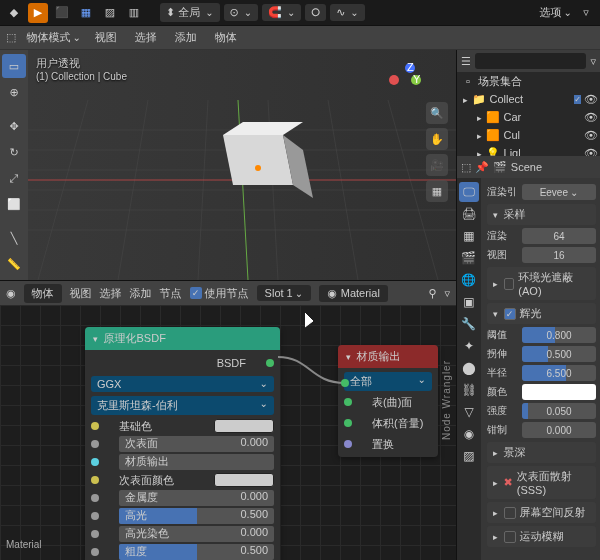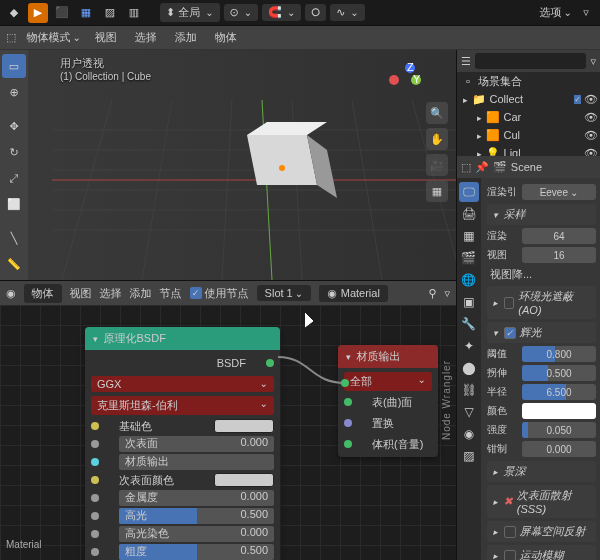--- a/index.html
+++ b/index.html
@@ -10,21 +10,21 @@
 .topbar .sel { background: #333; padding: 2px 6px; border-radius: 3px; display: flex; align-items: center; gap: 3px; }
 .spacer { flex: 1; }
 .menubar { height: 24px; background: #424242; display: flex; align-items: center; padding: 0 6px; gap: 10px; border-bottom: 1px solid #333; }
 .menubar .mitem { padding: 2px 4px; }
 .main { flex: 1; display: flex; overflow: hidden; }
 .left-col { display: flex; flex-direction: column; flex: 1; }
 .viewport-area { height: 230px; display: flex; background: #393939; position: relative; }
 .toolbar-v { width: 28px; background: #424242; display: flex; flex-direction: column; align-items: center; padding: 4px 0; gap: 2px; }
 .toolbar-v .tbtn { width: 24px; height: 24px; display: flex; align-items: center; justify-content: center; border-radius: 3px; }
 .toolbar-v .tbtn.active { background: #4772b3; }
-.viewport { flex: 1; position: relative; background: #7f1d1d; overflow: hidden; margin-left: 24px; }
+.viewport { flex: 1; position: relative; background: #7f1d1d; overflow: hidden; }
 .viewport .grid { position: absolute; inset: 0; }
 .viewport .label { position: absolute; top: 6px; left: 8px; color: #ddd; text-shadow: 0 1px 2px #000; }
 .viewport .gizmo-r { position: absolute; top: 8px; right: 8px; display: flex; flex-direction: column; gap: 4px; }
 .viewport .gizmo-r .gbtn { width: 22px; height: 22px; background: #505050aa; border-radius: 4px; display: flex; align-items: center; justify-content: center; }
 .axis-gizmo { position: absolute; top: 8px; right: 36px; width: 40px; height: 40px; }
 .node-area { flex: 1; display: flex; flex-direction: column; background: #1d1d1d; border-top: 1px solid #111; }
 .node-header { height: 24px; background: #424242; display: flex; align-items: center; padding: 0 6px; gap: 8px; }
 .node-header .crumb { background: #2a2a2a; padding: 2px 8px; border-radius: 3px; }
 .node-header .check { display: flex; align-items: center; gap: 3px; }
 .node-canvas { flex: 1; position: relative; background: #1d1d1d; background-image: linear-gradient(#2a2a2a 1px, transparent 1px), linear-gradient(90deg, #2a2a2a 1px, transparent 1px); background-size: 20px 20px; overflow: hidden; }
@@ -34,32 +34,32 @@
 .node-card.output .hdr { background: #8c2a2a; }
 .node-card .body { padding: 4px 6px; display: flex; flex-direction: column; gap: 3px; }
 .prop-row { display: flex; align-items: center; height: 18px; position: relative; gap: 16px; }
 .prop-row .dot { width: 8px; height: 8px; border-radius: 50%; margin-right: 4px; flex-shrink: 0; }
 .prop-row .lbl { flex: 1; }
 .prop-row .slider { flex: 1; height: 16px; background: #545454; border-radius: 2px; position: relative; overflow: hidden; display: flex; align-items: flex-start; }
 .prop-row .slider .fill { position: absolute; left: 0; top: 0; bottom: 0; background: #4772b3; }
 .prop-row .slider .slbl { position: relative; z-index: 1; padding-left: 6px; flex: 1; }
 .prop-row .slider .sval { position: relative; z-index: 1; padding-right: 6px; }
 .prop-row .swatch { width: 100%; height: 14px; border-radius: 3px; border: 1px solid #222; }
-.prop-row .ddown { flex: 1; background: #7f1d1d; padding: 2px 6px; border-radius: 3px; display: flex; justify-content: space-between; }
+.prop-row .ddown { flex: 1; background: #0c4a6e; padding: 2px 6px; border-radius: 3px; display: flex; justify-content: space-between; }
 .right-col { width: 144px; background: #373737; display: flex; flex-direction: column; border-left: 1px solid #111; overflow: hidden; }
 .outliner { height: 106px; background: #282828; overflow: hidden; }
 .outliner .ohdr { height: 22px; background: #3c3c3c; display: flex; align-items: center; padding: 0 4px; gap: 4px; }
 .outliner .orow { display: flex; align-items: center; height: 18px; padding: 0 4px; gap: 3px; }
 .outliner .oico { width: 14px; height: 14px; display: flex; align-items: center; justify-content: center; }
 .props { flex: 1; display: flex; overflow: hidden; }
 .vtabs { width: 24px; background: #2b2b2b; display: flex; flex-direction: column; align-items: center; padding: 4px 0; gap: 2px; }
 .vtabs .vtab { width: 20px; height: 20px; display: flex; align-items: center; justify-content: center; border-radius: 3px; font-size: 12px; }
 .vtabs .vtab.active { background: #4772b3; }
 .props-body { flex: 1; overflow-y: auto; padding: 4px 4px 4px 6px; }
-.phdr { background: #3c3c3c; padding: 3px 6px; border-radius: 3px; margin: 3px 0 2px; display: flex; align-items: center; gap: 4px; font-style: italic; }
+.phdr { background: #3c3c3c; padding: 3px 6px; border-radius: 3px; margin: 3px 0 2px; display: flex; align-items: center; gap: 4px; }
 .phdr .chk { width: 12px; height: 12px; border: 1px solid #666; border-radius: 2px; display: flex; align-items: center; justify-content: center; font-size: 9px; }
 .prow { display: flex; align-items: center; height: 18px; margin: 1px 0; gap: 3px; }
 .prow .plbl { width: 32px; text-align: left; font-size: 10px; }
 .prow .pval { flex: 1; background: #545454; border-radius: 3px; height: 16px; display: flex; align-items: center; justify-content: center; position: relative; overflow: hidden; }
 .prow .pval .pfill { position: absolute; left: 0; top: 0; bottom: 0; background: #4772b3; }
 .prow .pval span { position: relative; z-index: 1; font-size: 10px; }
 .mat-label { position: absolute; bottom: 10px; left: 6px; color: #aaa; font-size: 10px; }
 .noodle { position: absolute; pointer-events: none; z-index: 2; }
 .vtext { position: absolute; right: 148px; top: 360px; writing-mode: vertical-rl; transform: rotate(180deg); color: #888; font-size: 10px; letter-spacing: 1px; }
 svg { overflow: visible; }
@@ -290,26 +290,26 @@
             <div class="prop-row">
                 <div class="ddown chev">
                   <span>全部</span>
                 </div>
               </div>
             <div class="prop-row">
                 <div class="dot" style="background:#44bb66"></div>
                 <span>表(曲)面</span>
               </div>
             <div class="prop-row">
+                <div class="dot" style="background:#44bb66"></div>
+                <span>体积(音量)</span>
+              </div>
+            <div class="prop-row">
                 <div class="dot" style="background:#8888cc"></div>
                 <span>置换</span>
-              </div>
-            <div class="prop-row">
-                <div class="dot" style="background:#44bb66"></div>
-                <span>体积(音量)</span>
               </div>
           </div>
         </div>
         <div class="mat-label">Material</div>
         <svg style="position:absolute;left:305px;top:8px" width="12" height="16">
             <path d="M0 0 L8 8 L0 14" stroke="#fff" fill="#fff" stroke-width="1"></path>
           </svg>
       </div>
     </div>
   </div>
@@ -392,24 +392,20 @@
             <div class="pval">
               <span>64</span>
             </div>
           </div>
         <div class="prow">
             <div class="plbl">视图</div>
             <div class="pval">
               <span>16</span>
             </div>
           </div>
-        <div class="prow">
-            <div class="chk"></div>
-            <span>视图降...</span>
-          </div>
         <div class="phdr tri">
             <span class="chk"></span>
             <span>环境光遮蔽 (AO)</span>
           </div>
         <div class="phdr triD">
             <span class="chk" style="background:#4772b3">✓</span>
             <span>辉光</span>
           </div>
         <div id="bloom-rows">
             <div class="prow">

